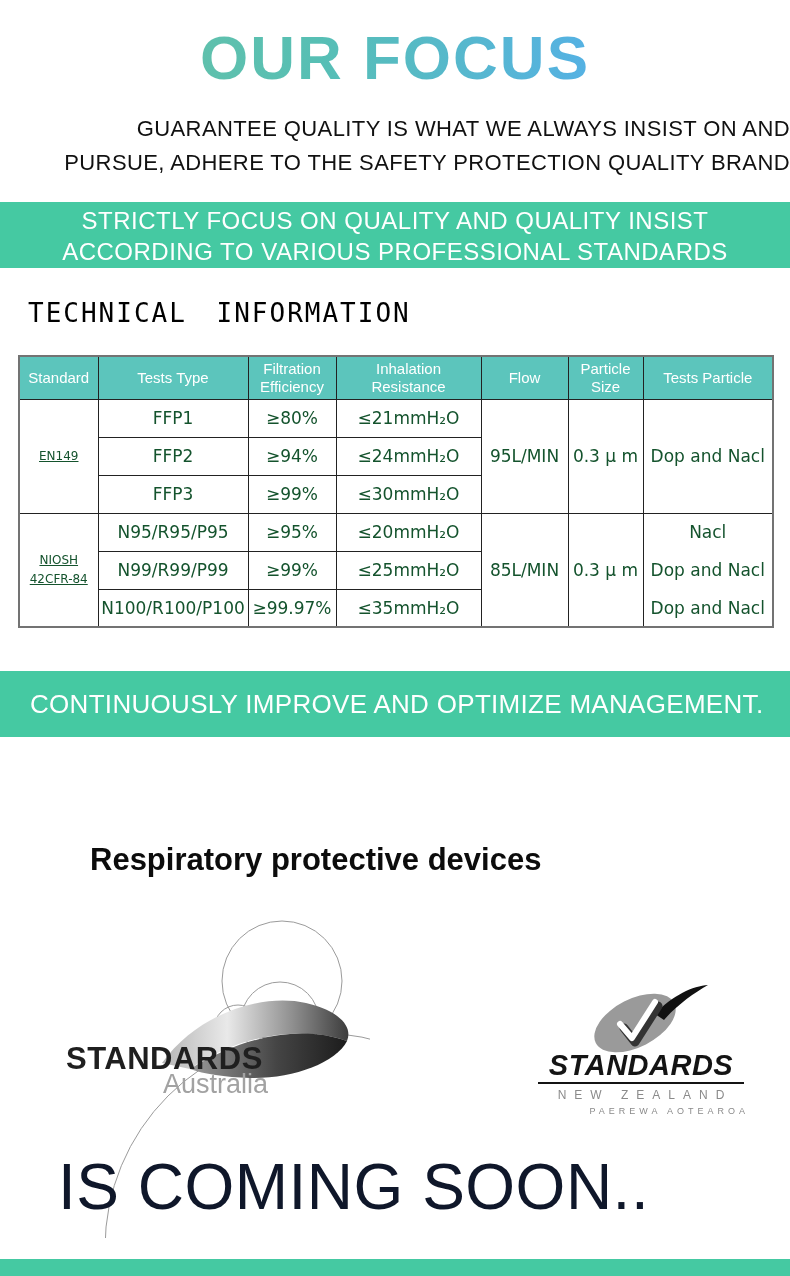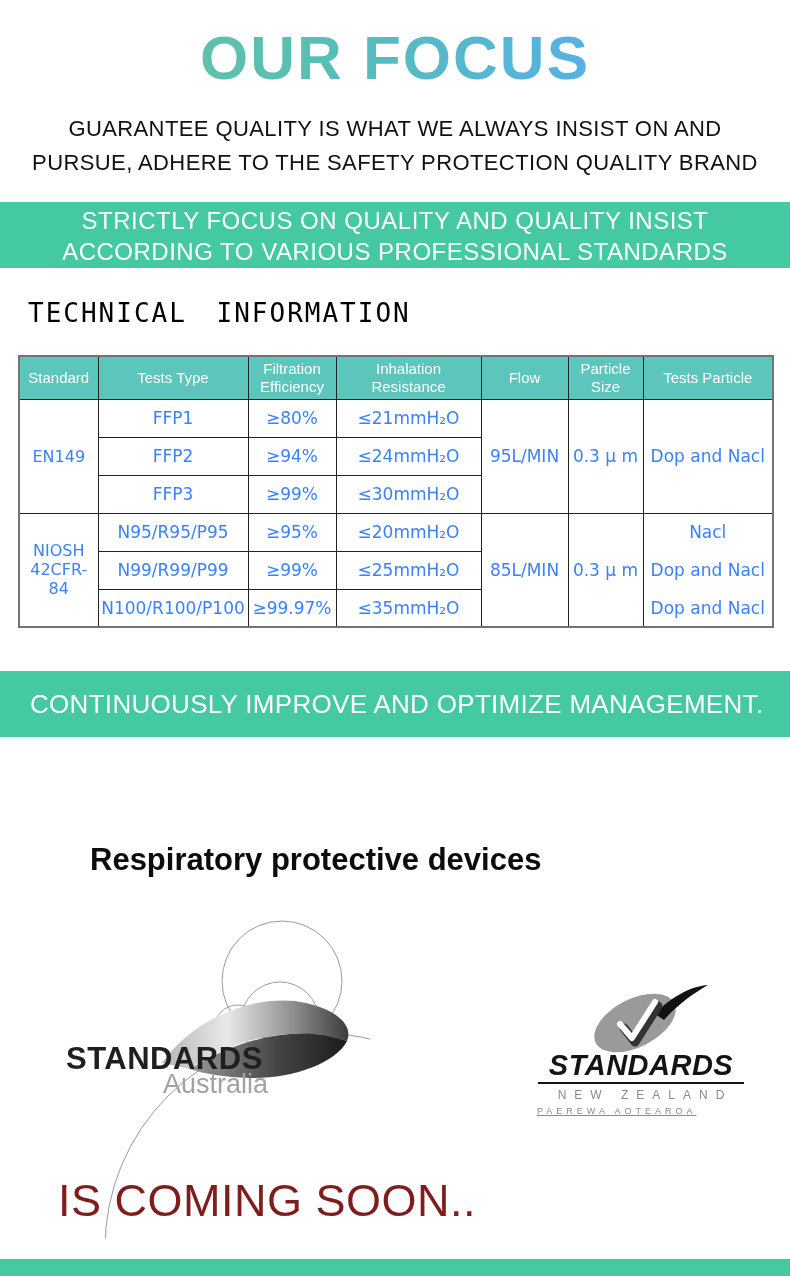--- a/index.html
+++ b/index.html
@@ -13,21 +13,21 @@
   
   .title {
     position: absolute; top: 22px; left: 0; width: 790px;
     text-align: center; font-size: 62px; font-weight: bold; letter-spacing: 2px;
     background: linear-gradient(90deg, #6ec3a0 0%, #57bfb4 40%, #55b0e8 78%, #64b5f2 100%);
     -webkit-background-clip: text; background-clip: text;
     color: transparent;
   }
   .subtitle {
     position: absolute; top: 112px; left: 0; width: 790px;
-    text-align: center; font-size: 22px; color: #111; letter-spacing: 0.4px;
+    text-align: right; font-size: 22px; color: #111; letter-spacing: 0.4px;
     line-height: 34px;
   }
 
   
   .banner { position: absolute; left: 0; width: 790px; background: #45c9a2; color: #fff; }
   .banner-quality { top: 202px; height: 66px; text-align: center; font-size: 24px; line-height: 31px; padding-top: 3px; letter-spacing: 0.5px; }
   .banner-management { top: 671px; height: 66px; font-size: 26px; line-height: 66px; padding-left: 30px; letter-spacing: 0.3px; }
   .bottom-bar { position: absolute; top: 1259px; left: 0; width: 790px; height: 17px; background: #45c9a2; }
 
   
@@ -44,23 +44,23 @@
   table.tech th, table.tech td {
     border-right: 1px solid #222; border-bottom: 1px solid #222;
     text-align: center; vertical-align: middle; padding: 1px;
   }
   table.tech th {
     background: #5cc5bc; color: #ffffff; font-weight: normal;
     font-size: 15px; line-height: 18px; height: 43px;
   }
   table.tech td {
     font-family: "DejaVu Sans", sans-serif;
-    font-size: 17px; color: #3b82f6; height: 38px; background: #ffffff;
-  }
-  table.tech td.std { font-size: 16px; line-height: 19px; }
+    font-size: 17px; color: #14532d; height: 38px; background: #ffffff;
+  }
+  table.tech td.std { font-size: 12px; line-height: 19px; text-decoration: underline; }
   table.tech td.nb  { border-bottom: none; }
 
   
   .anz-heading {
     position: absolute; top: 778px; left: 90px;
     font-size: 33px; color: #0c0c0c; letter-spacing: 0.2px;
   }
   .resp-heading {
     position: absolute; top: 842px; left: 90px;
     font-size: 31px; font-weight: bold; color: #0c0c0c;
@@ -84,27 +84,27 @@
   .nz-name {
     position: absolute; top: 64px; left: 0; width: 212px; text-align: center;
     font-size: 29px; font-weight: 800; font-style: italic; color: #141414; letter-spacing: 0.5px;
   }
   .nz-rule { position: absolute; top: 97px; left: 3px; width: 206px; height: 2px; background: #141414; }
   .nz-line1 {
     position: absolute; top: 103px; left: 4px; width: 212px; text-align: center;
     font-size: 12px; color: #8a8a8a; letter-spacing: 8px;
   }
   .nz-line2 {
-    position: absolute; top: 121px; left: 2px; width: 212px; text-align: left;
-    font-size: 9px; color: #8a8a8a; letter-spacing: 4px; text-decoration: underline;
+    position: absolute; top: 121px; left: 2px; width: 212px; text-align: right;
+    font-size: 9px; color: #8a8a8a; letter-spacing: 4px;
   }
 
   .coming-soon {
     position: absolute; top: 1150px; left: 58px;
-    font-size: 45px; color: #7f1d1d; letter-spacing: 0.5px; margin-top: 25px;
+    font-size: 64px; color: #0f172a; letter-spacing: 0.5px;
   }
 </style>
 </head>
 <body>
 
 <div class="page">
 
   <div class="title">OUR FOCUS</div>
 
   <div class="subtitle">

